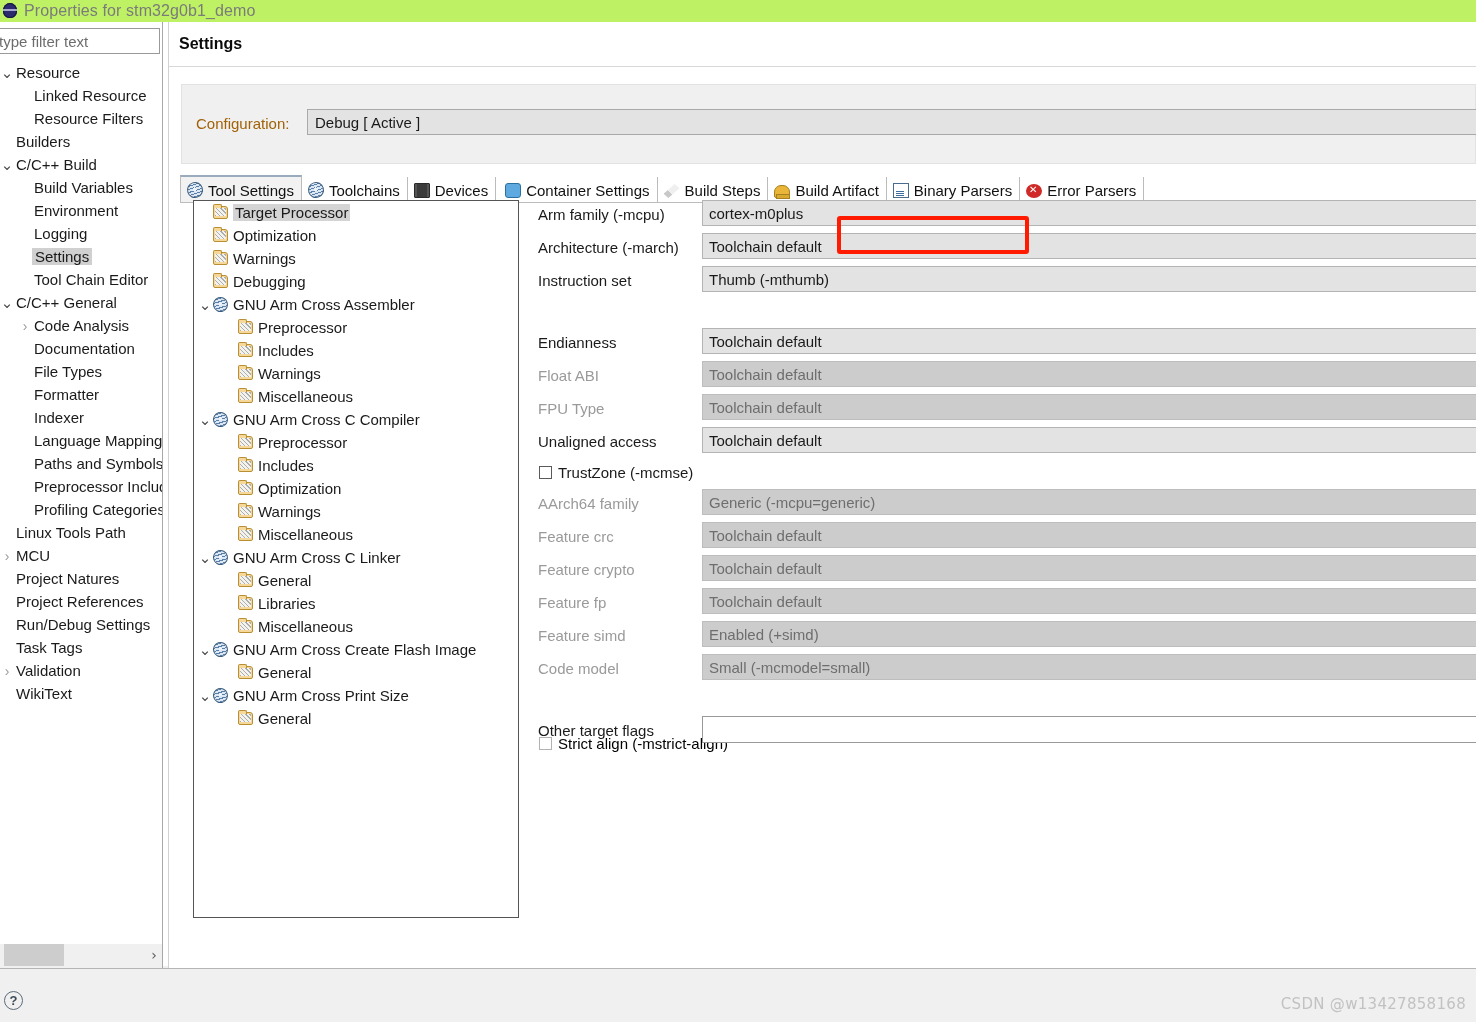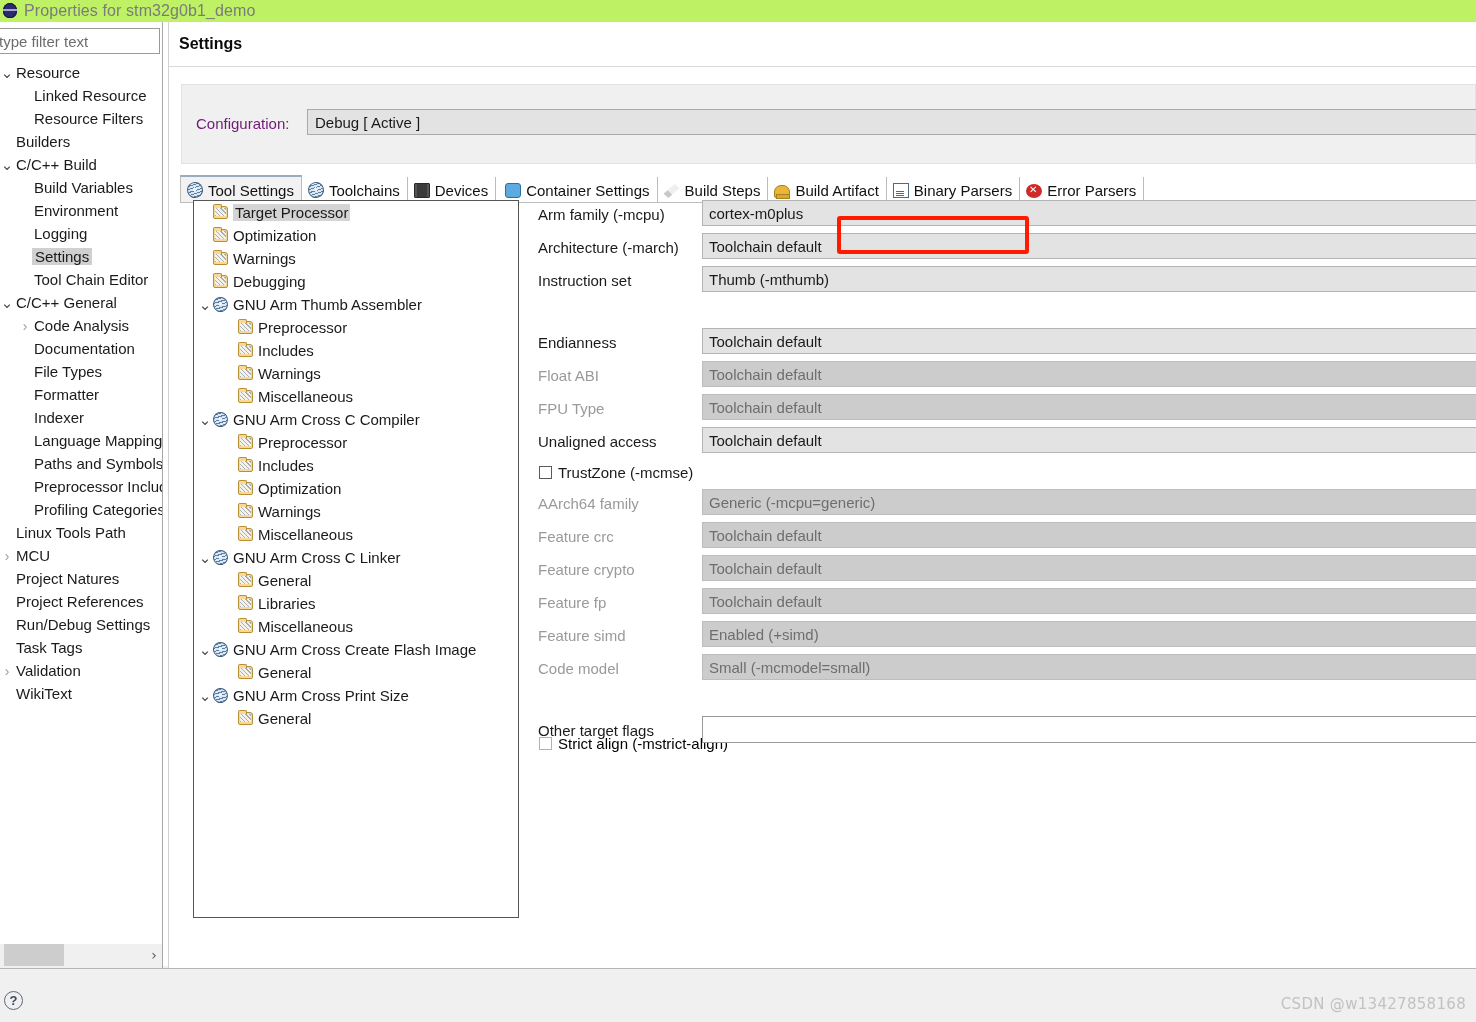--- a/index.html
+++ b/index.html
@@ -115,21 +115,21 @@
   }
 
   
   #config-group {
     position: absolute; left: 12px; top: 62px; width: 1295px; height: 80px;
     background: #f0f0f0;
     border: 1px solid #e2e2e2;
   }
   #config-label {
     position: absolute; left: 14px; top: 30px;
-    font-size: 15px; color: #701a75;
+    font-size: 15px; color: #a16207;
   }
   #config-combo {
     position: absolute; left: 125px; top: 24px; width: 1170px; height: 26px;
     background: #e3e3e3; border: 1px solid #a9a9a9;
     display: flex; align-items: center; padding-left: 7px;
     font-size: 15px; color: #1a1a1a;
   }
 
   
   #tabstrip {
@@ -537,21 +537,21 @@
         <span class="tt-label">Warnings</span>
       </div>
       <div class="tt-row tind0">
         <span class="tt-twisty none">&nbsp;</span>
         <span class="tt-icon ic-folder"></span>
         <span class="tt-label">Debugging</span>
       </div>
       <div class="tt-row tind0">
         <span class="tt-twisty" style="font-size: 15px; line-height: 8px;">⌄</span>
         <span class="tt-icon ic-tool"></span>
-        <span class="tt-label">GNU Arm Thumb Assembler</span>
+        <span class="tt-label">GNU Arm Cross Assembler</span>
       </div>
       <div class="tt-row tind1">
         <span class="tt-twisty none">&nbsp;</span>
         <span class="tt-icon ic-folder"></span>
         <span class="tt-label">Preprocessor</span>
       </div>
       <div class="tt-row tind1">
         <span class="tt-twisty none">&nbsp;</span>
         <span class="tt-icon ic-folder"></span>
         <span class="tt-label">Includes</span>

